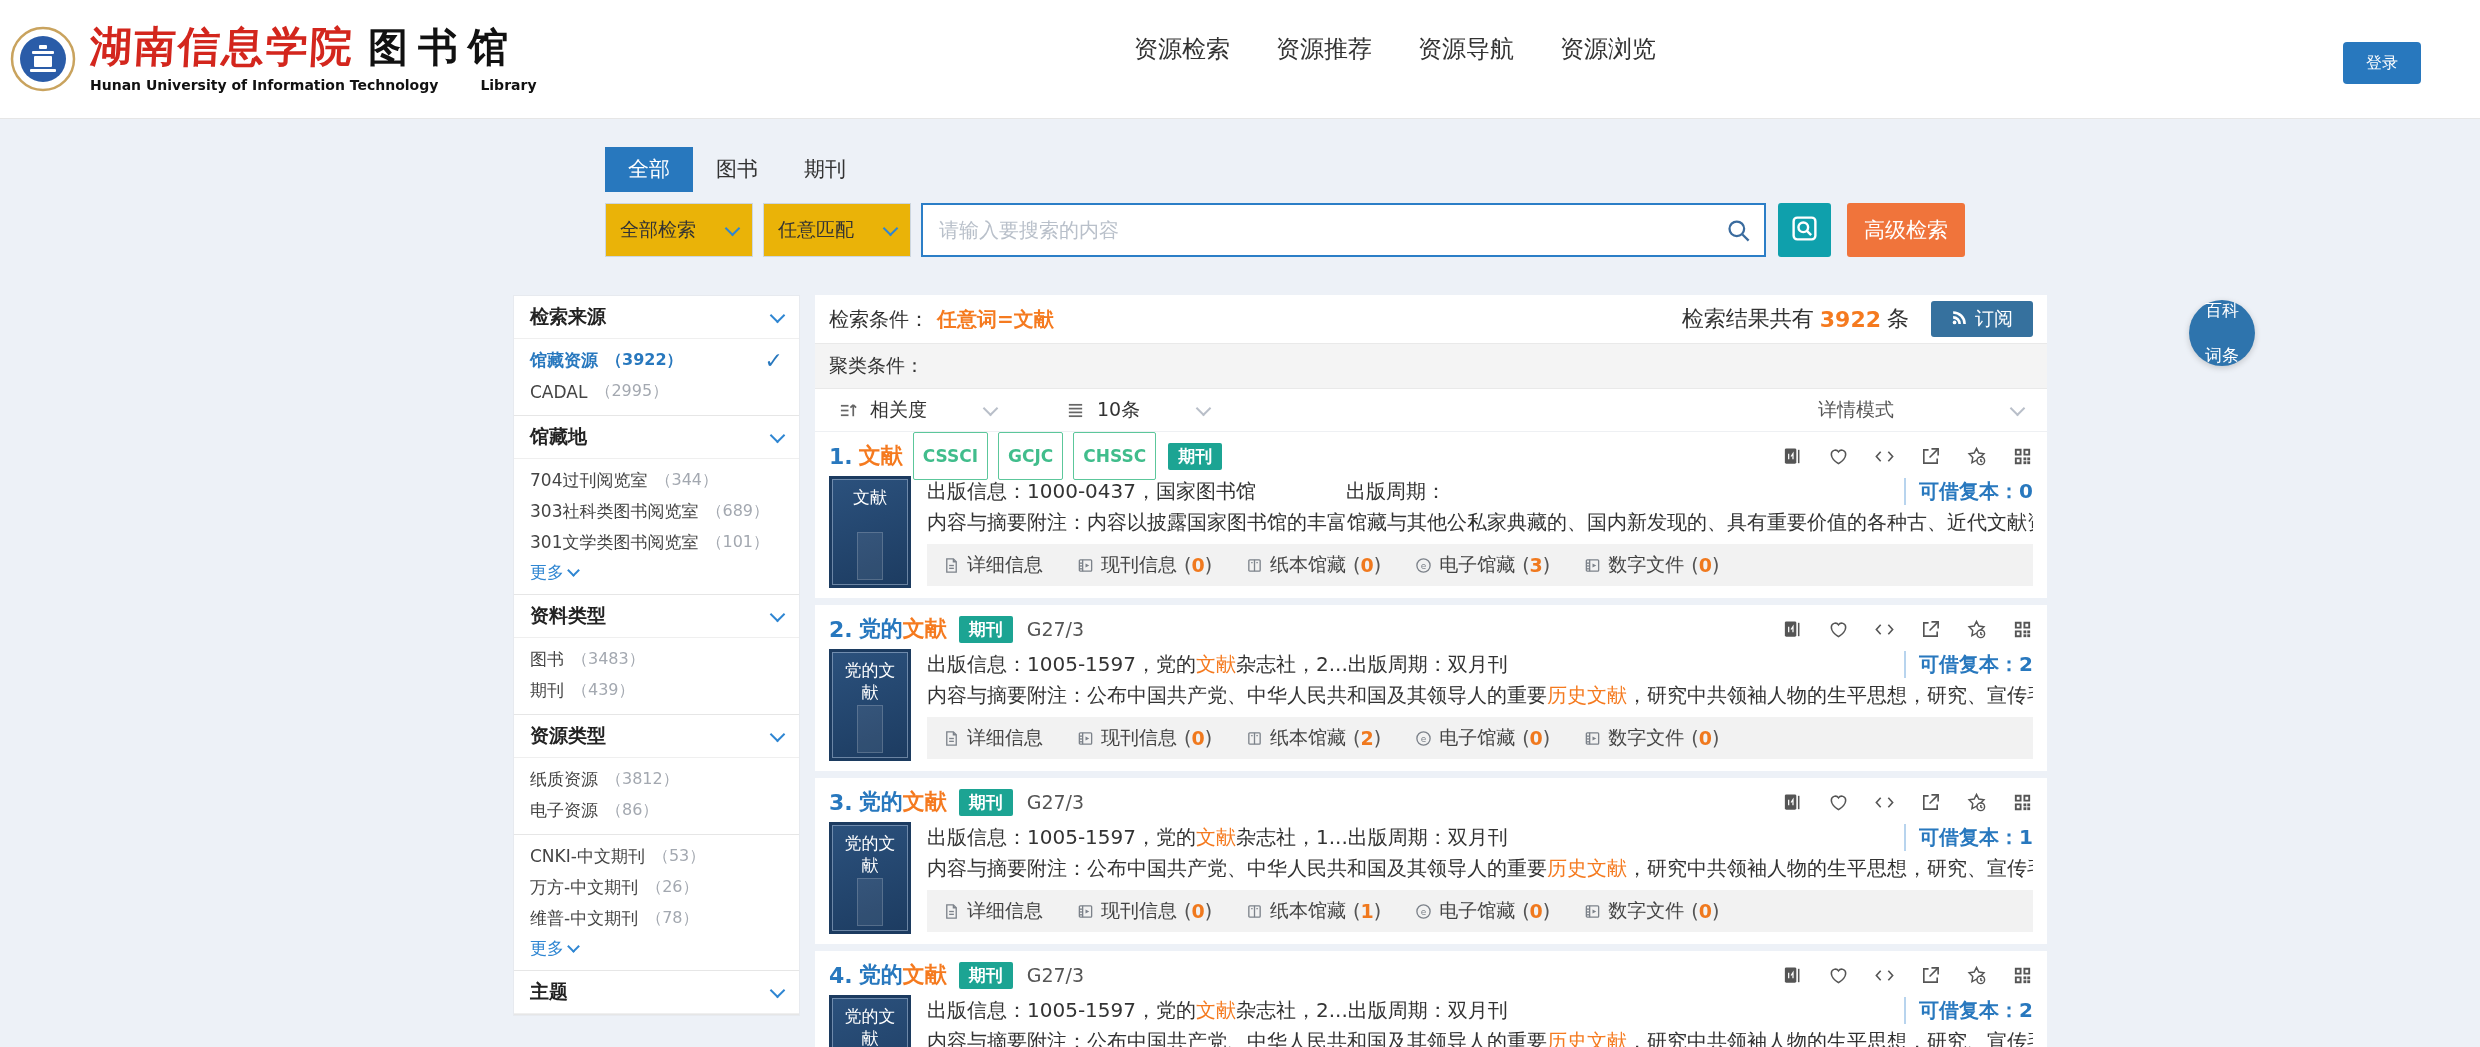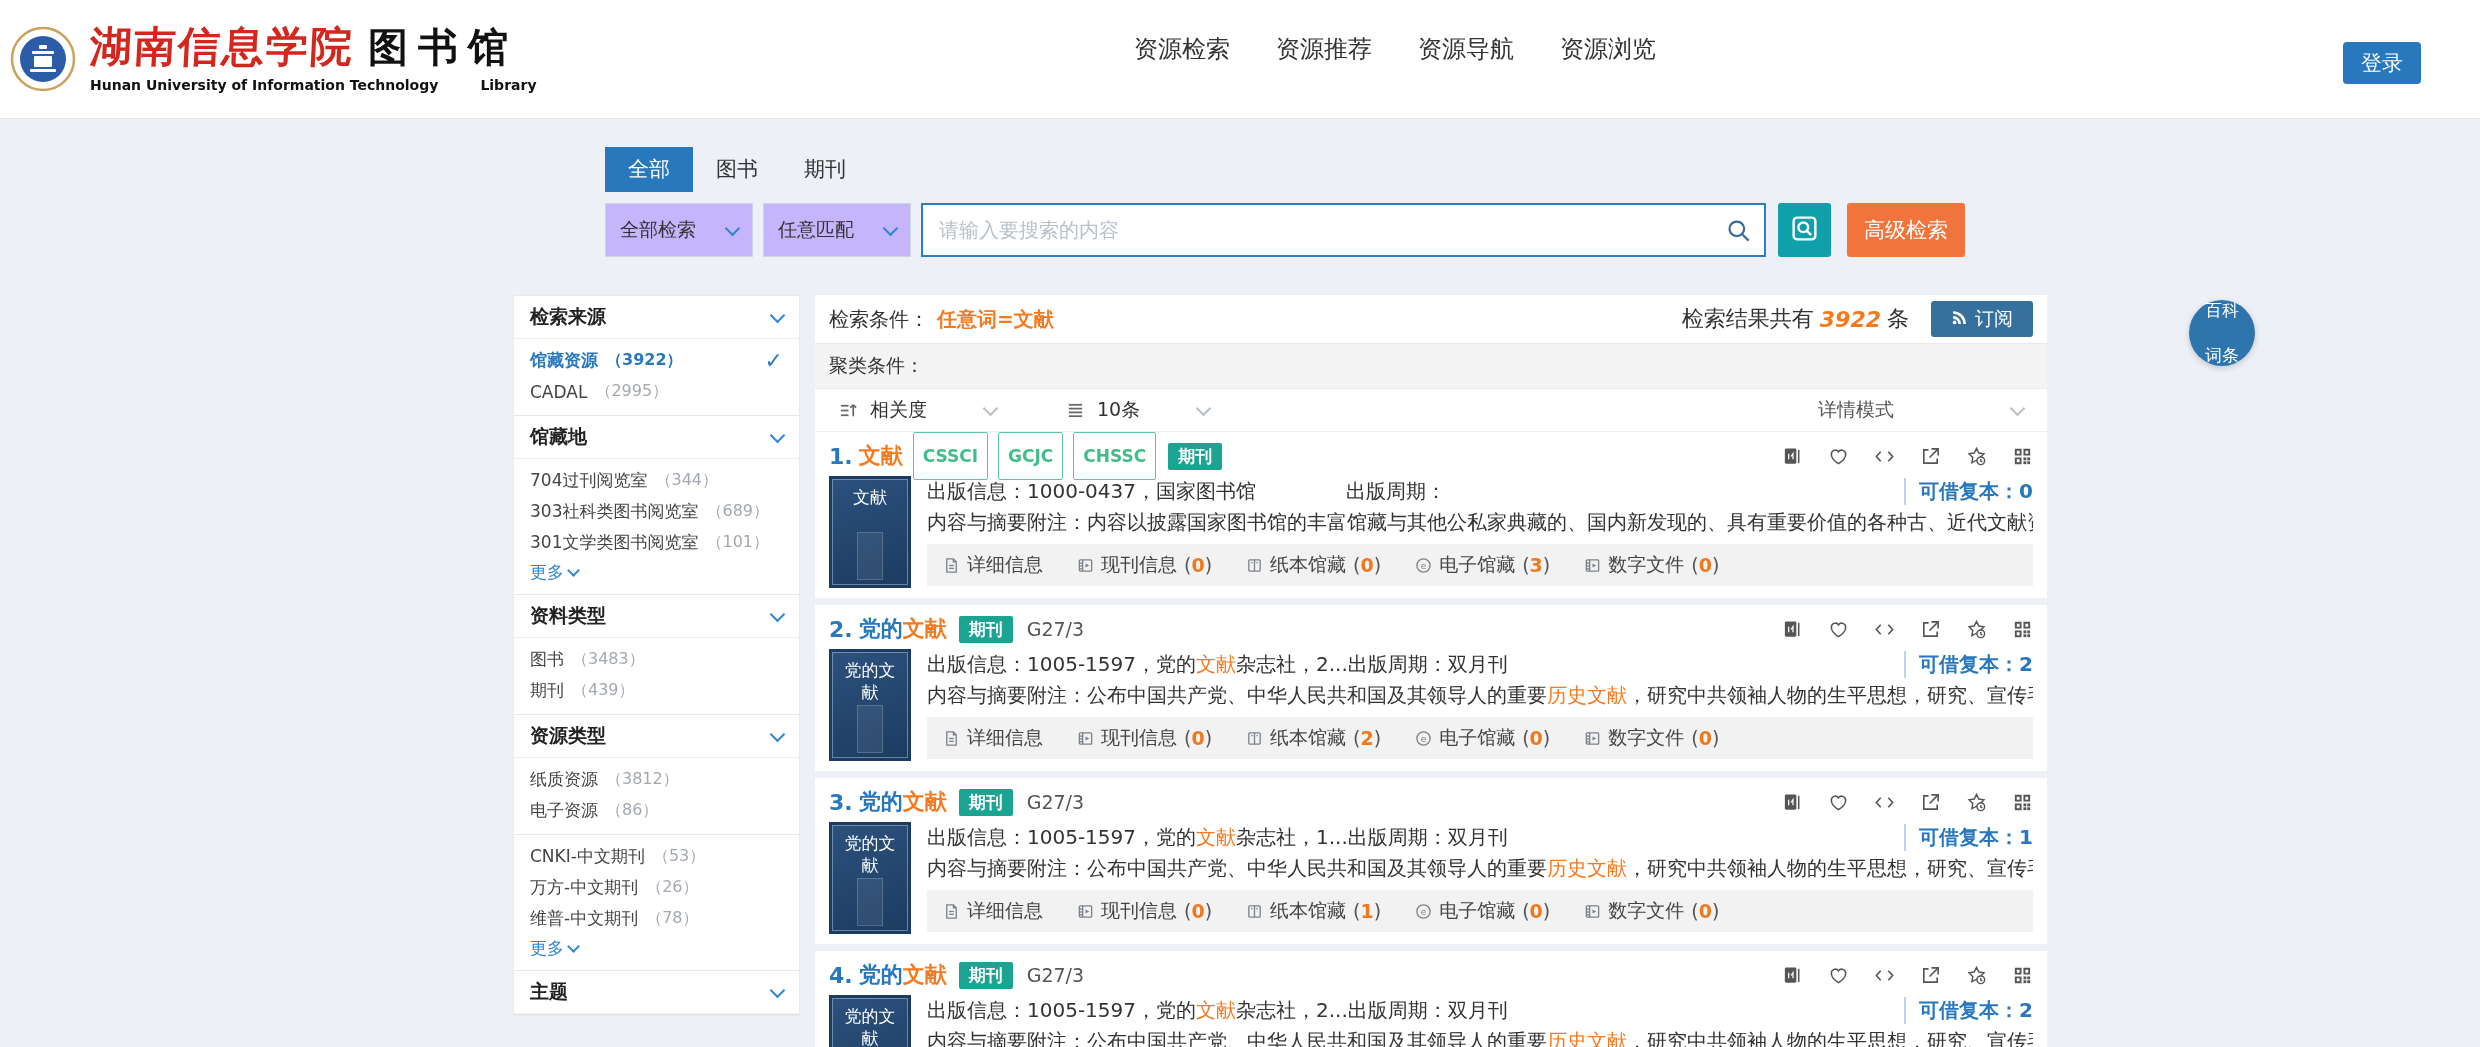--- a/index.html
+++ b/index.html
@@ -10,27 +10,27 @@
   .logo{position:absolute;left:10px;top:26px;display:flex;align-items:flex-start;}
   .logo-text{margin-left:14px;}
   .logo-cn{display:flex;align-items:baseline;line-height:1;}
   .logo-red{font-size:42px;font-weight:bold;color:#d3261d;letter-spacing:2px;transform:skewX(-3deg);}
   .logo-black{font-size:40px;font-weight:bold;color:#111;letter-spacing:10px;margin-left:14px;}
   .logo-en{margin-top:9px;font-size:14px;font-weight:bold;color:#111;display:flex;}
   .logo-en .en2{margin-left:42px;}
   .nav{position:absolute;left:1134px;top:0;height:97px;display:flex;align-items:center;gap:46px;}
   .nav-item{font-size:24px;color:#333;cursor:pointer;white-space:nowrap;}
   .login-btn{position:absolute;left:2343px;top:42px;width:78px;height:42px;background:#2878be;color:#fff;
-             font-size:21px;border-radius:4px;display:flex;align-items:center;justify-content:center;cursor:pointer;}
+             font-size:16px;border-radius:4px;display:flex;align-items:center;justify-content:center;cursor:pointer;}
   
   .tabs{position:absolute;left:605px;top:147px;display:flex;align-items:center;}
   .tab{height:45px;line-height:45px;padding:0 23px;font-size:21px;color:#333;cursor:pointer;}
   .tab.active{background:#2878be;color:#fff;}
   .search-row{position:absolute;left:605px;top:203px;display:flex;align-items:center;}
-  .select{width:148px;height:54px;background:#c4b5fd;border:1px solid #ccd6e0;display:flex;align-items:center;
+  .select{width:148px;height:54px;background:#eab308;border:1px solid #ccd6e0;display:flex;align-items:center;
           justify-content:space-between;padding:0 14px;box-sizing:border-box;font-size:19px;color:#333;cursor:pointer;margin-right:10px;}
   .input-wrap{width:845px;height:54px;background:#fff;border:2px solid #2b7ec7;box-sizing:border-box;display:flex;align-items:center;}
   .input-wrap input{flex:1;border:none;outline:none;font-size:20px;padding:0 16px;color:#333;background:transparent;
                     font-family:"DejaVu Sans","Liberation Sans",sans-serif;}
   .input-wrap input::placeholder{color:#b9c0ca;}
   .mag{color:#3a6b9e;margin-right:12px;display:flex;cursor:pointer;}
   .quick-btn{width:53px;height:54px;background:#0fa0ac;border-radius:3px;margin-left:12px;display:flex;
              align-items:center;justify-content:center;cursor:pointer;}
   .adv-btn{width:118px;height:54px;background:#f0743b;border-radius:3px;margin-left:16px;color:#fff;font-size:21px;
            display:flex;align-items:center;justify-content:center;cursor:pointer;}
@@ -49,21 +49,21 @@
   .s-item.active,.s-item.active .cnt{color:#2878be;font-weight:bold;}
   .s-item .check{margin-left:auto;color:#2878be;font-size:22px;font-weight:bold;line-height:1;}
   .s-more{height:28px;display:flex;align-items:center;font-size:17px;color:#2f86d2;cursor:pointer;}
   .s-more .chev{width:7px;height:7px;margin-left:5px;}
   
   .results{position:absolute;left:815px;top:295px;width:1232px;}
   .res-head{height:48px;background:#fff;display:flex;align-items:center;padding:0 14px;box-sizing:border-box;justify-content:space-between;}
   .res-head .cond-label{font-size:20px;color:#333;}
   .res-head .cond-value{font-size:20px;color:#f57a1f;font-weight:bold;margin-left:8px;}
   .res-head .total{margin-left:auto;font-size:22px;color:#333;display:flex;align-items:center;}
-  .res-head .total .num{color:#f57a1f;font-weight:bold;margin:0 6px;font-style:italic;}
+  .res-head .total .num{color:#f57a1f;font-weight:bold;margin:0 6px;}
   .subscribe{margin-left:22px;width:102px;height:36px;background:#36719e;border-radius:3px;color:#fff;font-size:19px;
              display:flex;align-items:center;justify-content:center;gap:7px;cursor:pointer;}
   .cluster{height:44px;background:#f4f4f4;border-top:1px solid #e9e9e9;border-bottom:1px solid #e9e9e9;
            display:flex;align-items:center;padding:0 14px;font-size:19px;color:#333;}
   .sortbar{height:42px;background:#fff;display:flex;align-items:center;padding:0 24px;border-bottom:1px solid #eef0f3;}
   .sortbar .icon{display:flex;color:#666;}
   .sortbar .s-lab{font-size:19px;color:#333;margin:0 70px 0 12px;display:flex;align-items:center;gap:58px;}
   .sortbar .mode{margin-left:auto;font-size:19px;color:#555;margin-right:118px;}
   
   .card{background:#fff;padding:8px 14px 10px;margin-top:0;}

